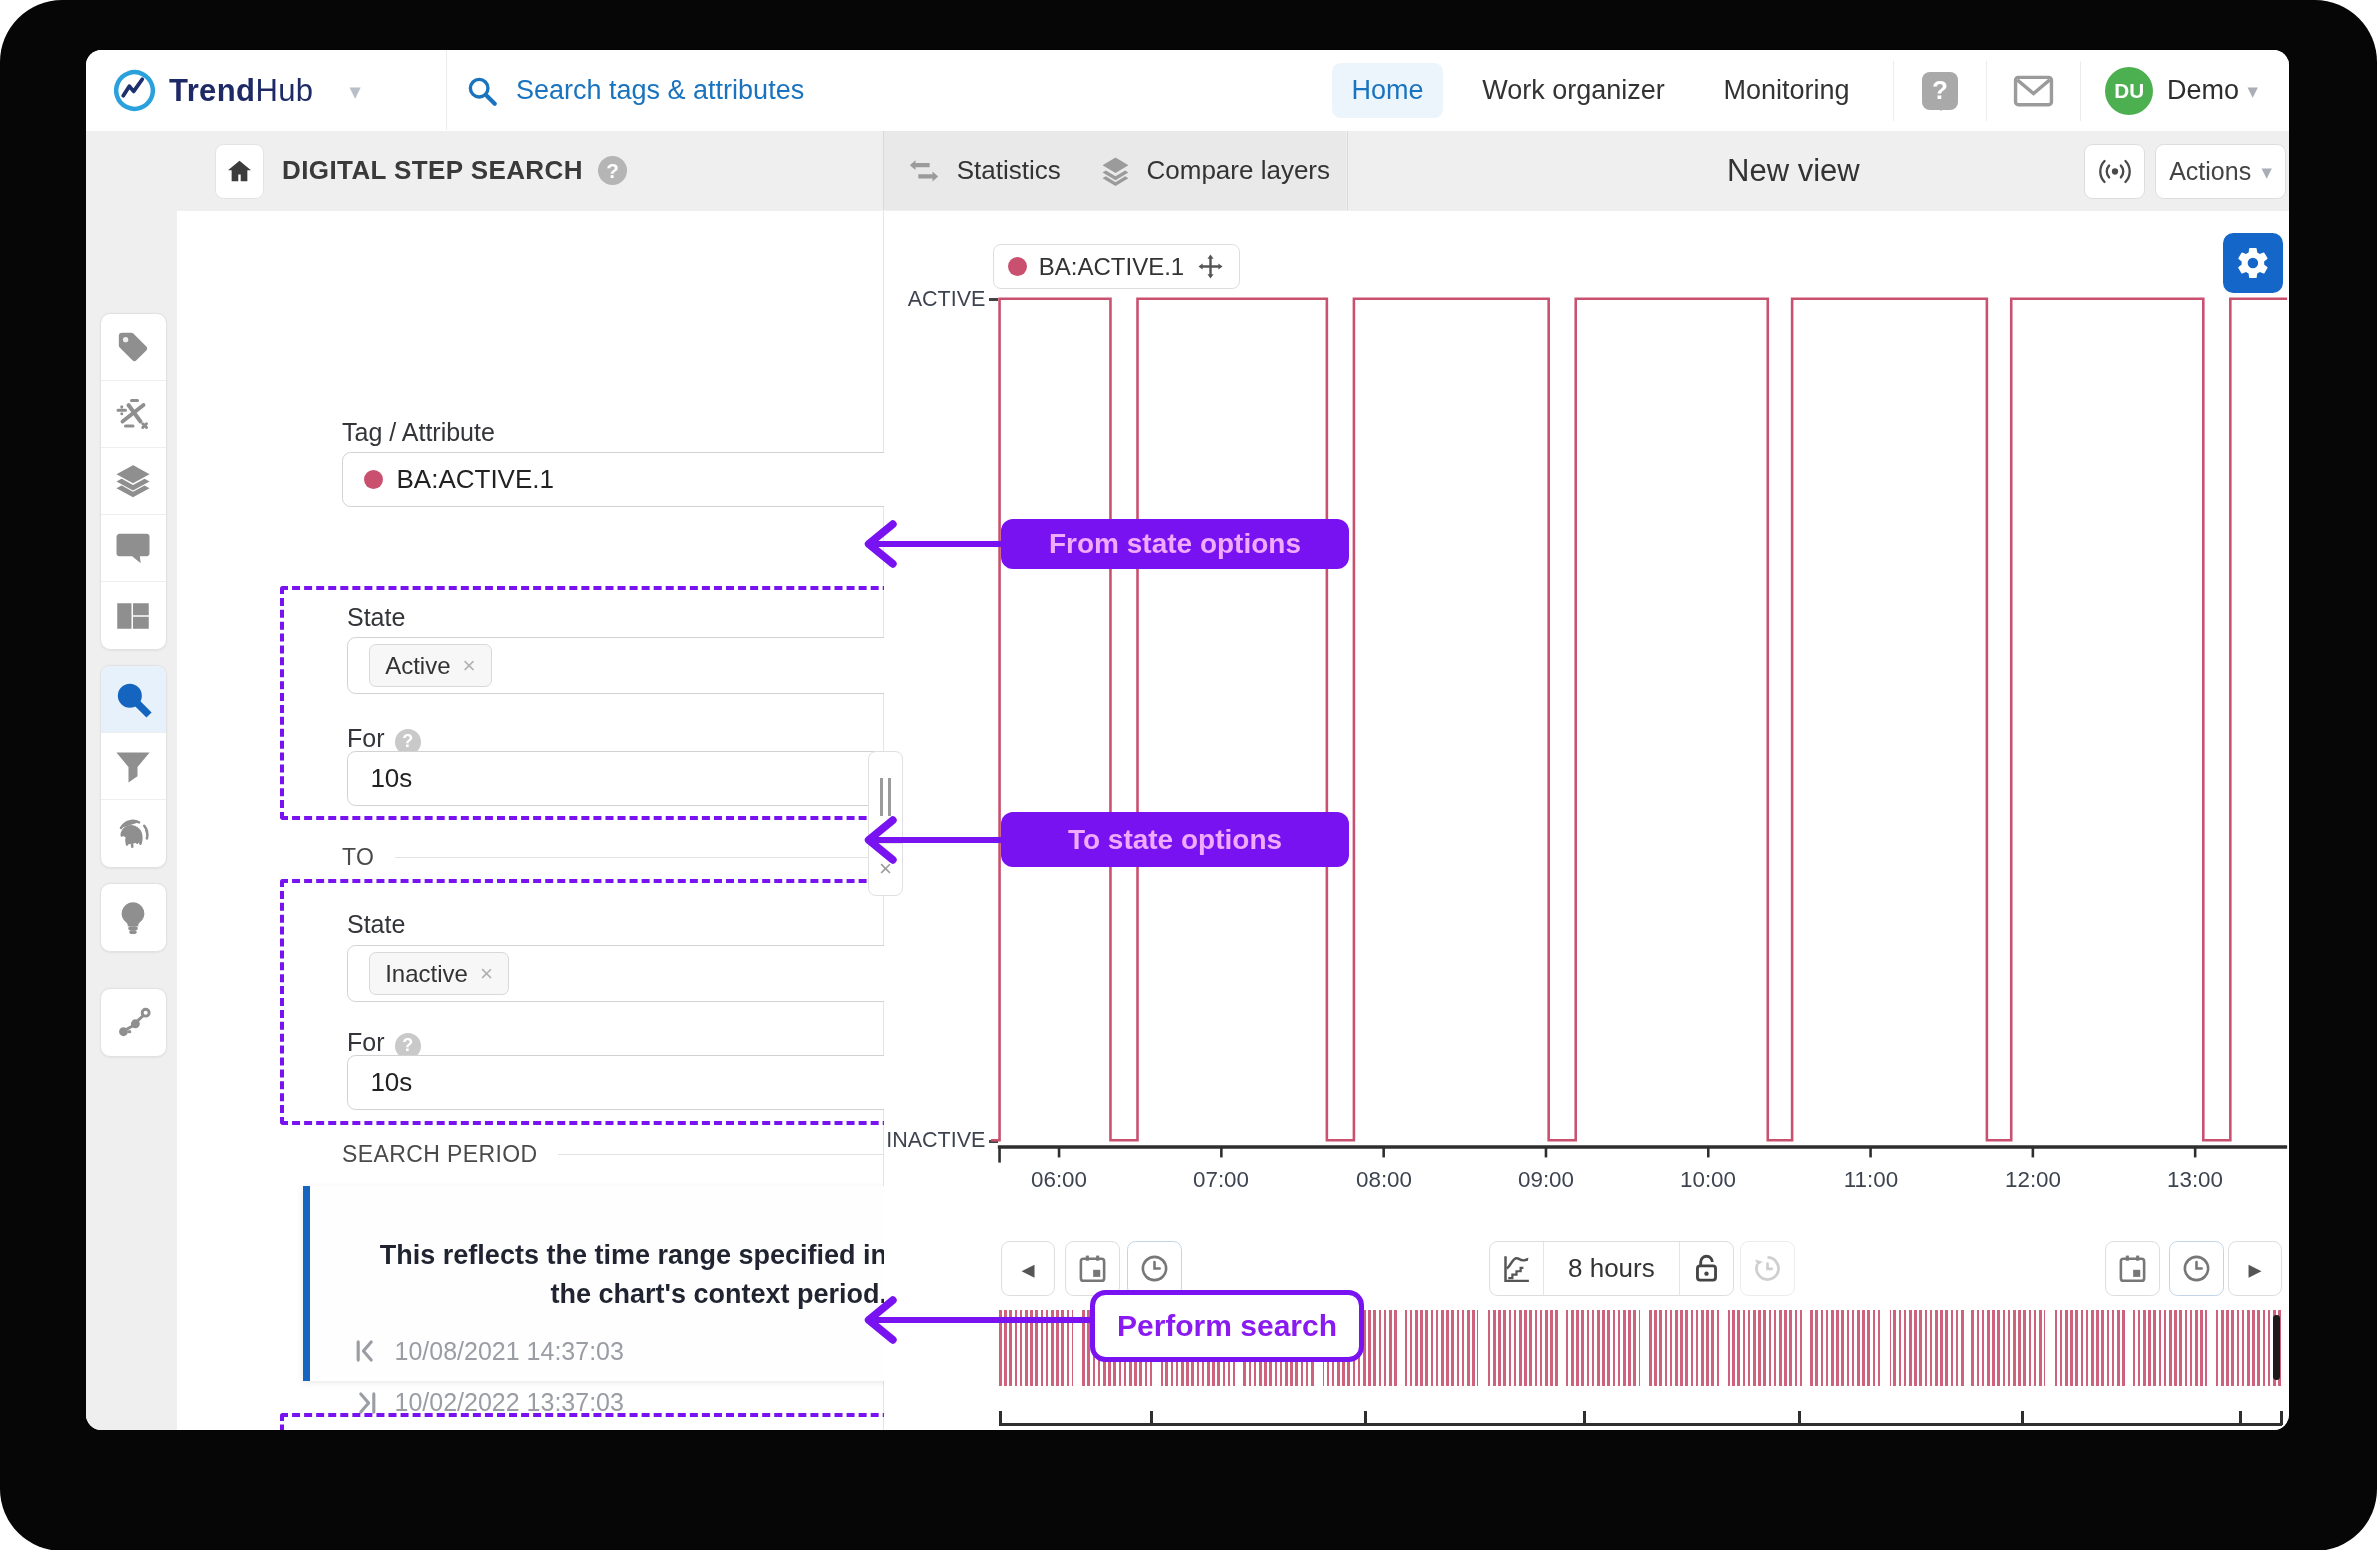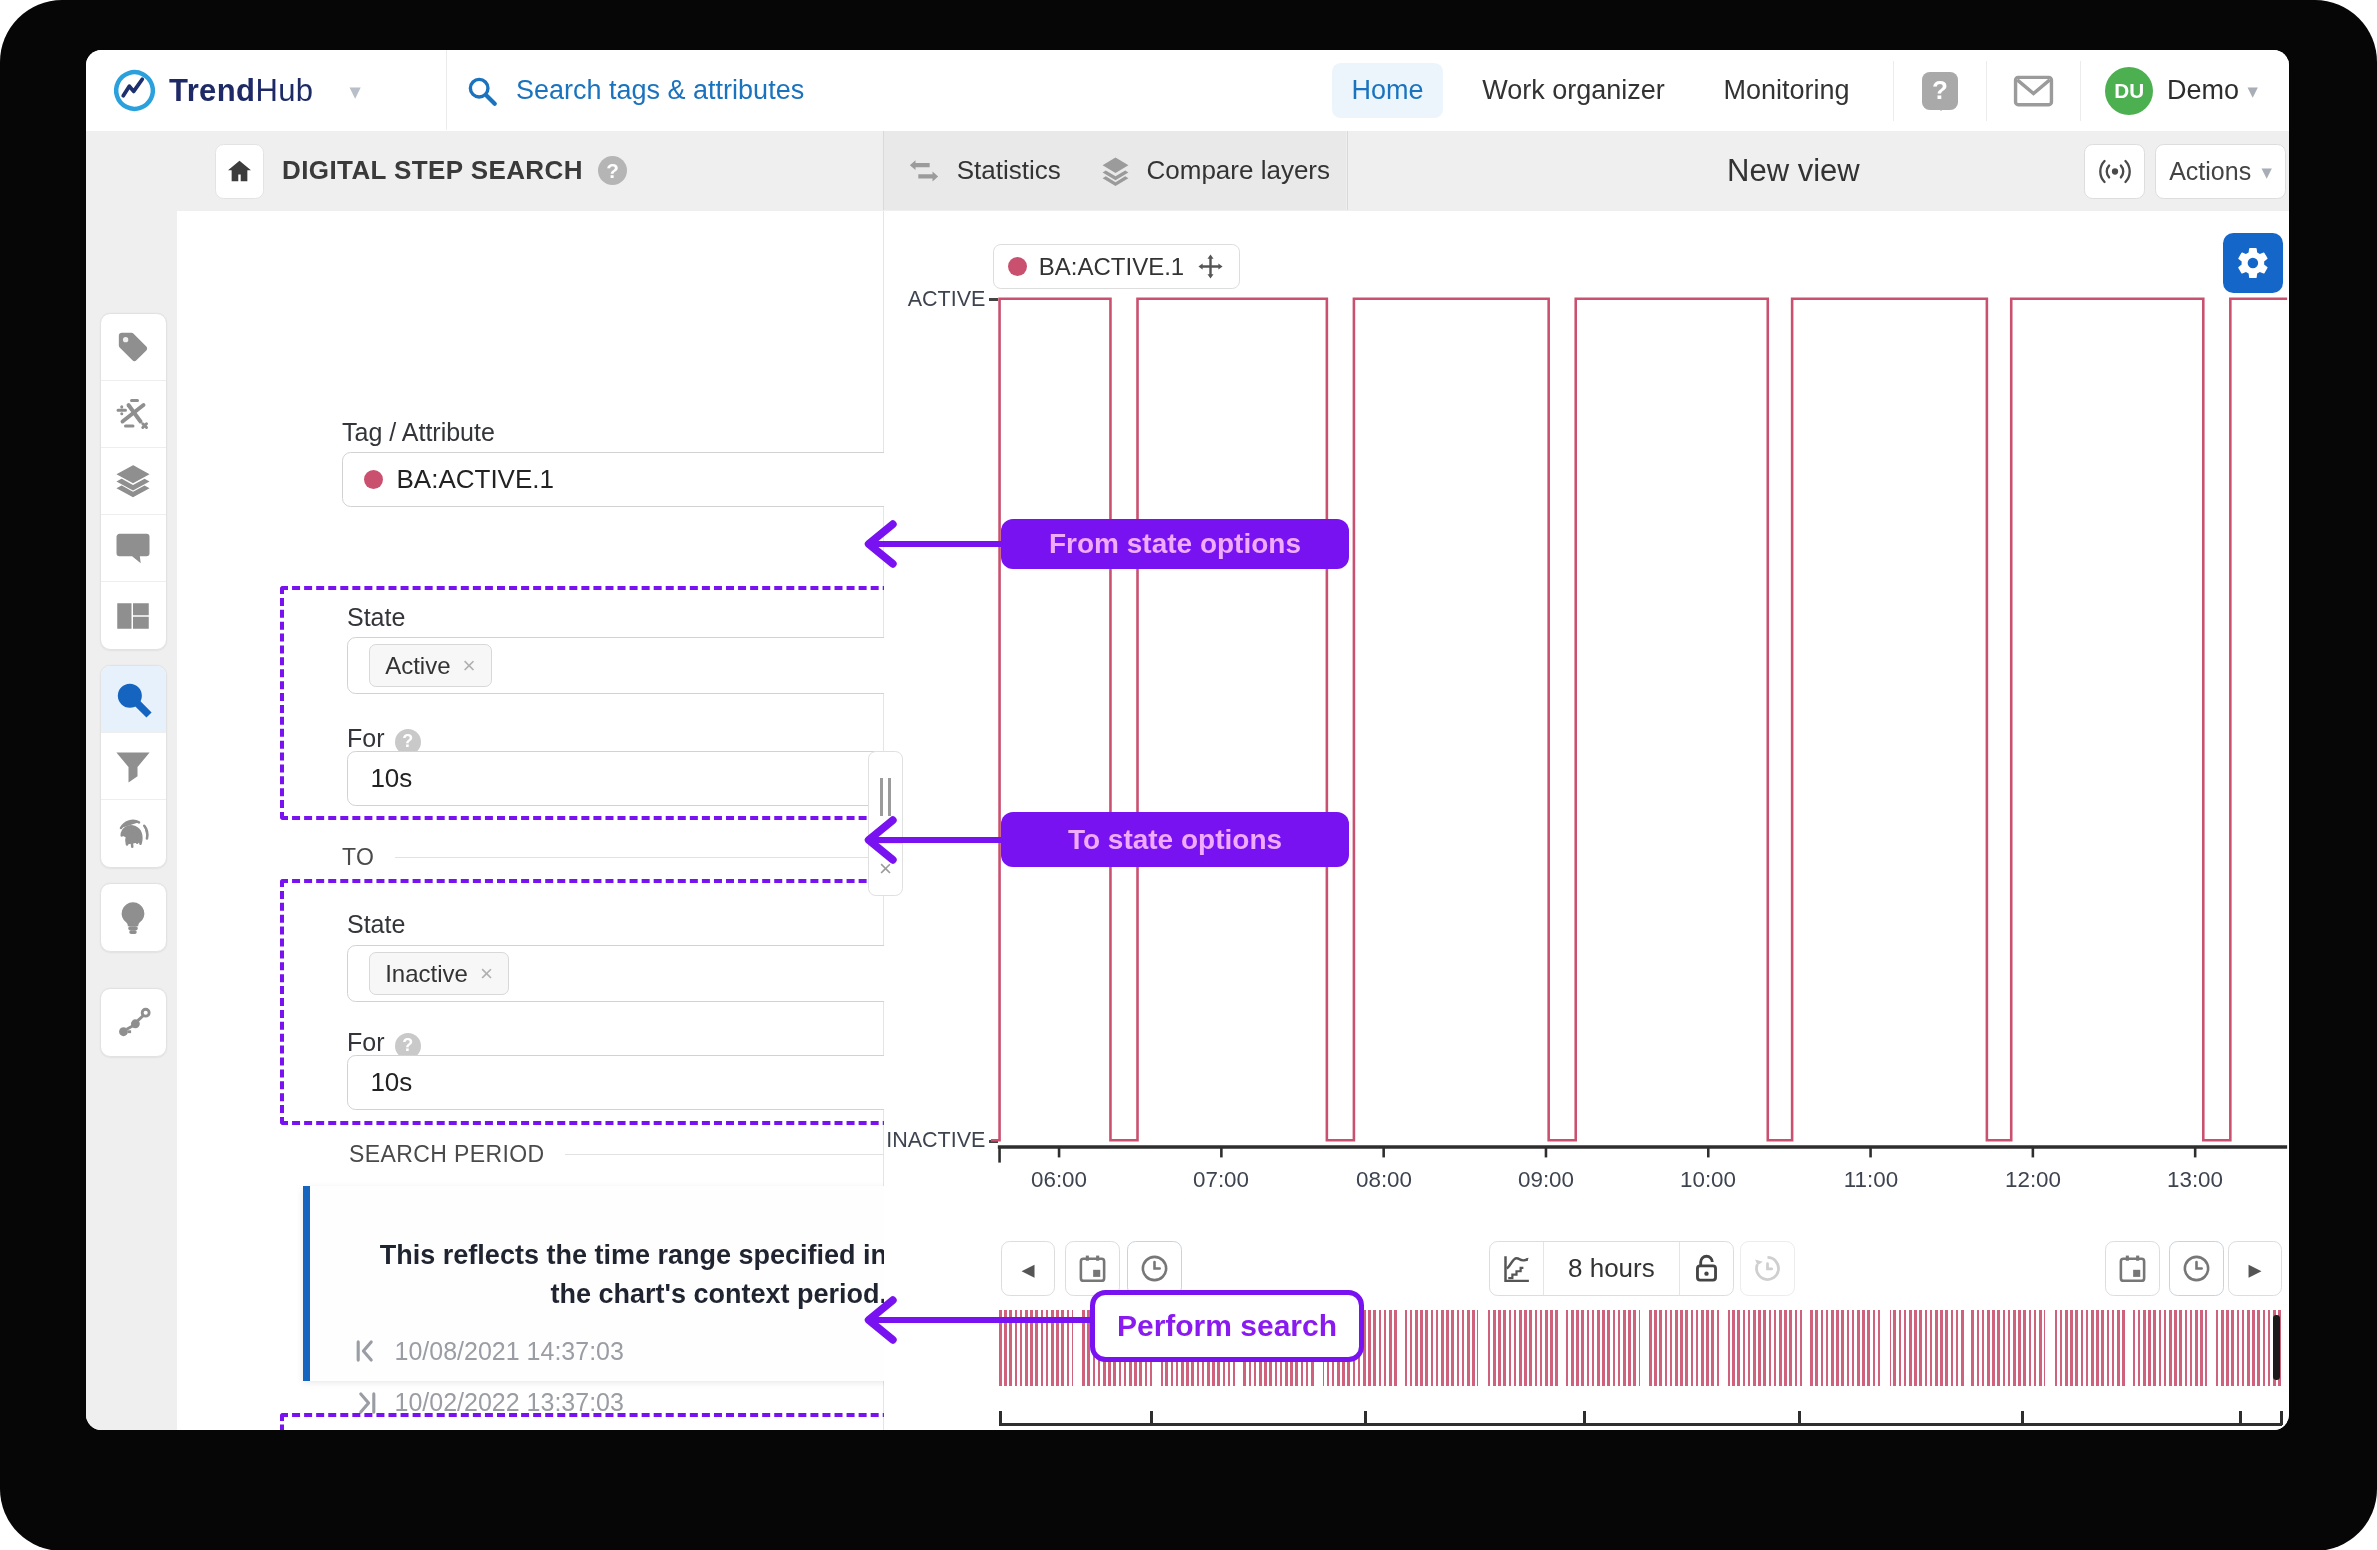--- a/index.html
+++ b/index.html
@@ -301,21 +301,21 @@
           <span>Inactive</span>
           <span class="x">×</span>
         </span>
       <span class="sel-caret">▾</span>
     </div>
     <div class="abs fld-label" style="left:126px;top:817px;"><span>For</span><span class="q-mini">?</span></div>
     <div class="abs text-input" style="left:126px;top:844px;width:617px;height:55px;display:flex;align-items:center;padding:0 22.4px;font-size:26px;color:#222;">
         <span>10s</span>
       </div>
 
-    <div class="abs section-h" style="left:128px;top:930px;width:644px;">
+    <div class="abs section-h" style="left:121px;top:930px;width:644px;">
       <span>SEARCH PERIOD</span>
         <span class="line"></span>
     </div>
 
     <div class="info-card" style="left:126px;top:975px;width:644px;height:195px;text-align:right;">
       <div class="info-text">This reflects the time range specified in the chart's context period.</div>
       <div class="date-row">
         <svg width="26" height="26" viewBox="0 0 20 20">
           <path d="M4 3 v14 M14 3 8 10 14 17" fill="none" stroke="#9a9da3" stroke-width="2.4" stroke-linecap="round" stroke-linejoin="round"></path>
         </svg>

